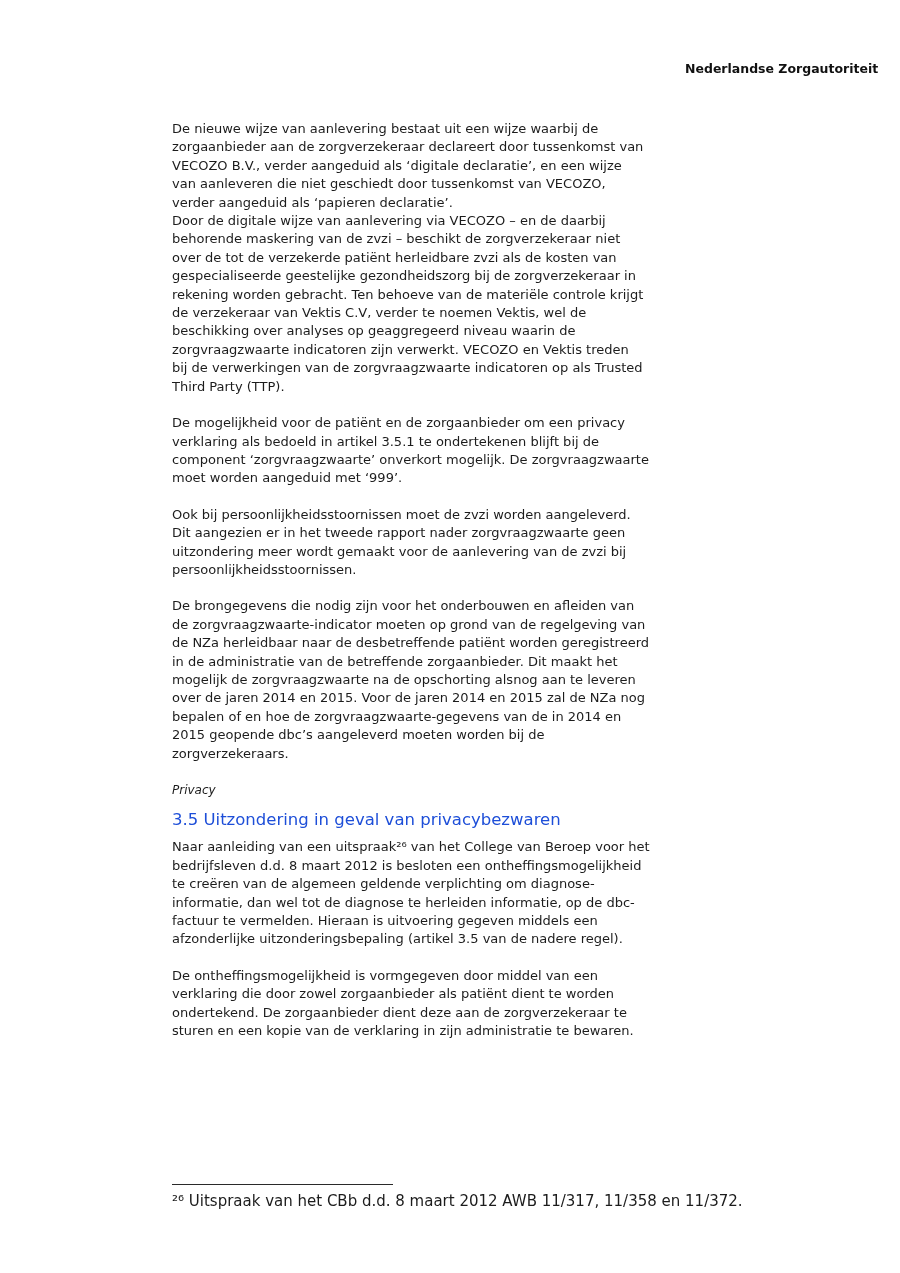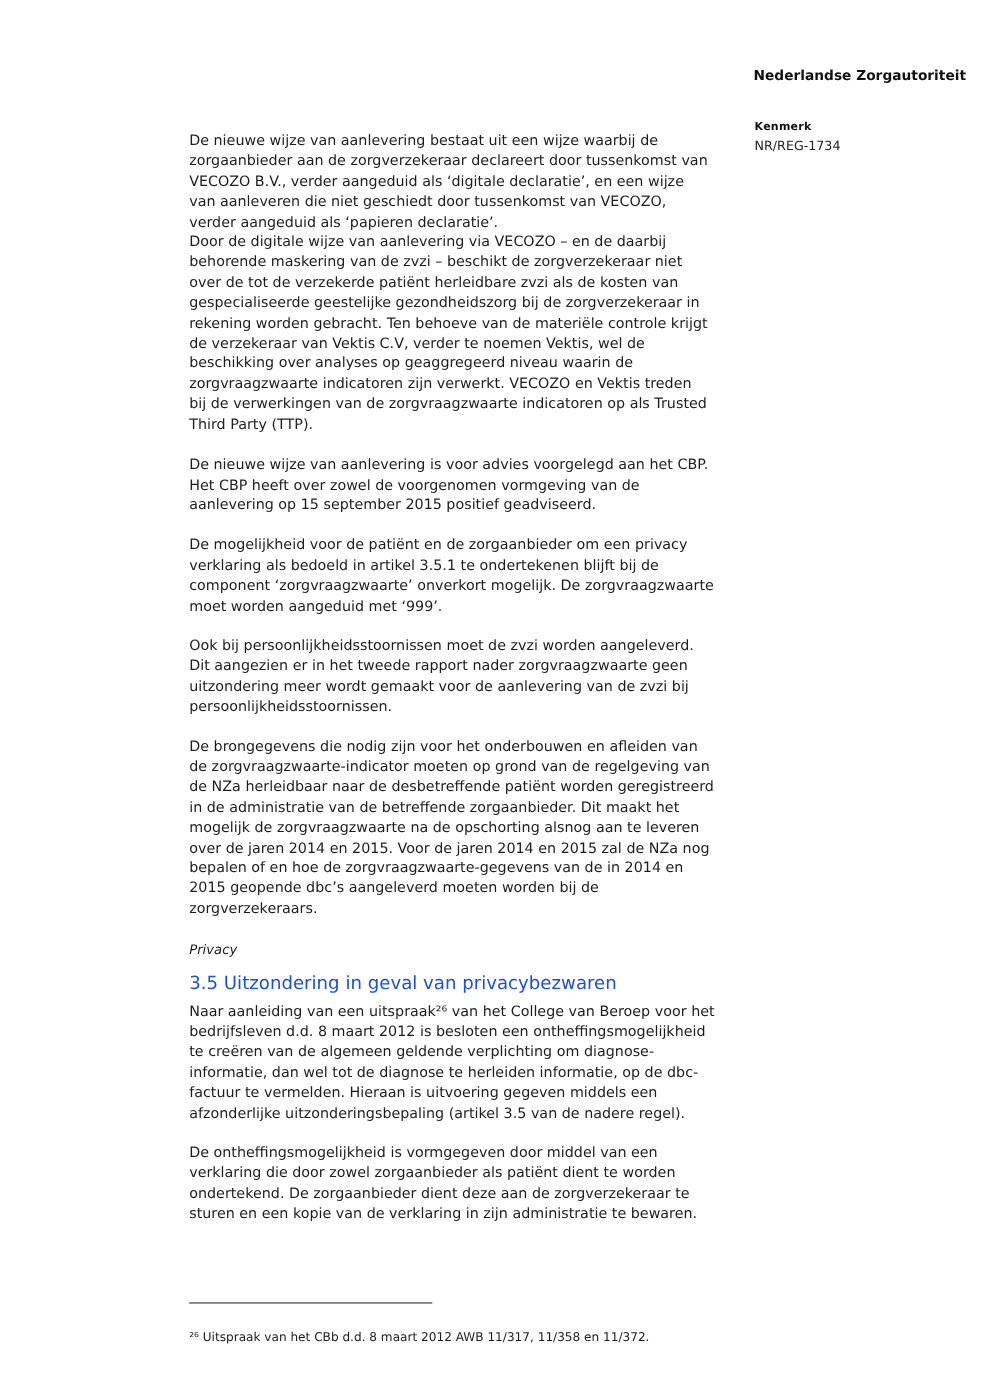--- a/index.html
+++ b/index.html
@@ -69,59 +69,52 @@
     left: 172px;
     top: 1184px;
     width: 560px;
   }
   .footnote-rule {
     width: 221px;
     border-top: 1.5px solid #2a2a2a;
     height: 0;
   }
   .footnote {
-    margin-top: 24px;
-    font-size: 11px;
+    margin-top: 7px;
+    font-size: 15px;
     color: #1c1c1c;
     white-space: pre;
   }
 </style>
 </head>
 <body>
 
 <div class="page">
 
   <div class="org-name">Nederlandse Zorgautoriteit</div>
 
   <div class="sidebar">
-    <div class="meta-block">
-      <div class="meta-label">Kenmerk</div>
-      <div class="meta-value">NR/REG-1734</div>
-    </div>
   </div>
 
   <div class="body-column">
     <p class="para">De nieuwe wijze van aanlevering bestaat uit een wijze waarbij de
 zorgaanbieder aan de zorgverzekeraar declareert door tussenkomst van
 VECOZO B.V., verder aangeduid als ‘digitale declaratie’, en een wijze
 van aanleveren die niet geschiedt door tussenkomst van VECOZO,
 verder aangeduid als ‘papieren declaratie’.
 Door de digitale wijze van aanlevering via VECOZO – en de daarbij
 behorende maskering van de zvzi – beschikt de zorgverzekeraar niet
 over de tot de verzekerde patiënt herleidbare zvzi als de kosten van
 gespecialiseerde geestelijke gezondheidszorg bij de zorgverzekeraar in
 rekening worden gebracht. Ten behoeve van de materiële controle krijgt
 de verzekeraar van Vektis C.V, verder te noemen Vektis, wel de
 beschikking over analyses op geaggregeerd niveau waarin de
 zorgvraagzwaarte indicatoren zijn verwerkt. VECOZO en Vektis treden
 bij de verwerkingen van de zorgvraagzwaarte indicatoren op als Trusted
 Third Party (TTP).</p>
-    <p class="para">De nieuwe wijze van aanlevering is voor advies voorgelegd aan het CBP.
-Het CBP heeft over zowel de voorgenomen vormgeving van de
-aanlevering op 15 september 2015 positief geadviseerd.</p>
     <p class="para">De mogelijkheid voor de patiënt en de zorgaanbieder om een privacy
 verklaring als bedoeld in artikel 3.5.1 te ondertekenen blijft bij de
 component ‘zorgvraagzwaarte’ onverkort mogelijk. De zorgvraagzwaarte
 moet worden aangeduid met ‘999’.</p>
     <p class="para">Ook bij persoonlijkheidsstoornissen moet de zvzi worden aangeleverd.
 Dit aangezien er in het tweede rapport nader zorgvraagzwaarte geen
 uitzondering meer wordt gemaakt voor de aanlevering van de zvzi bij
 persoonlijkheidsstoornissen.</p>
     <p class="para">De brongegevens die nodig zijn voor het onderbouwen en afleiden van
 de zorgvraagzwaarte-indicator moeten op grond van de regelgeving van

